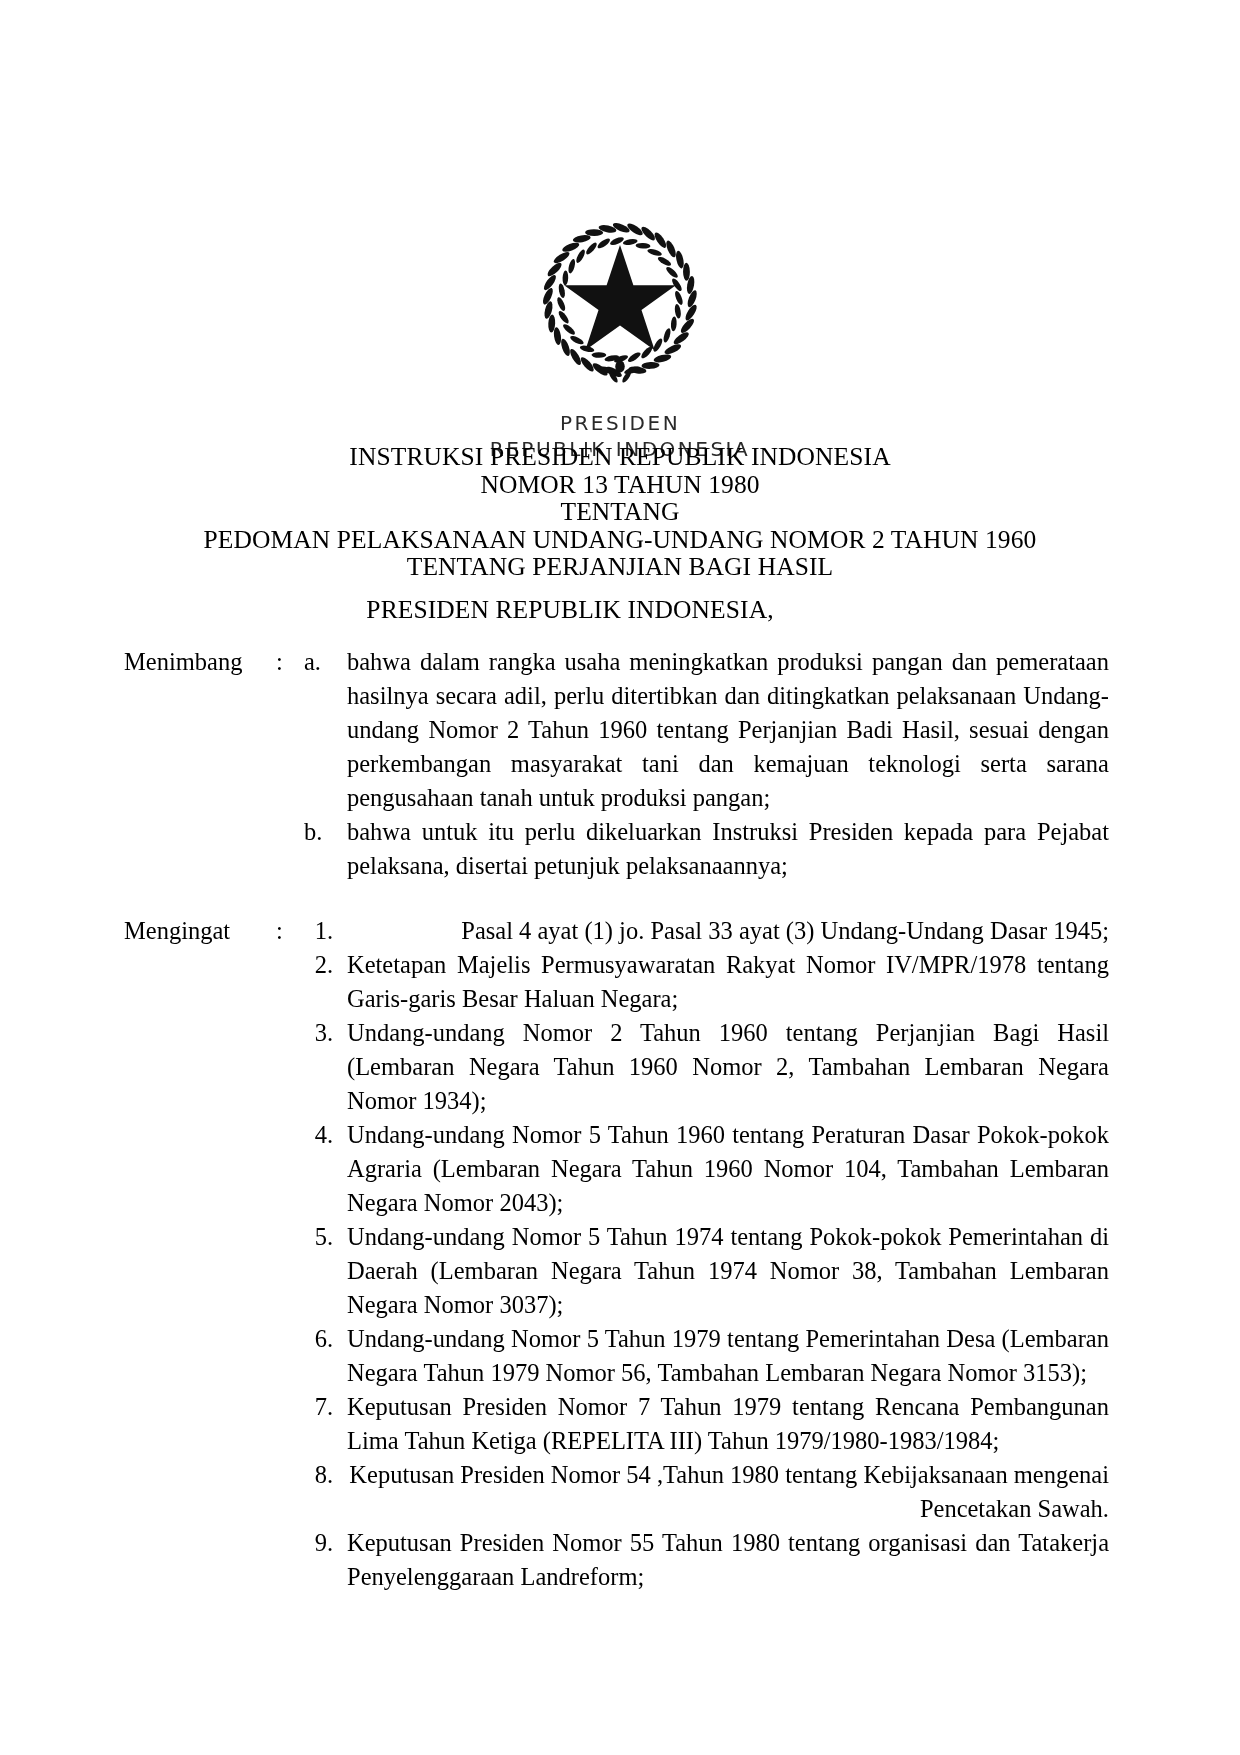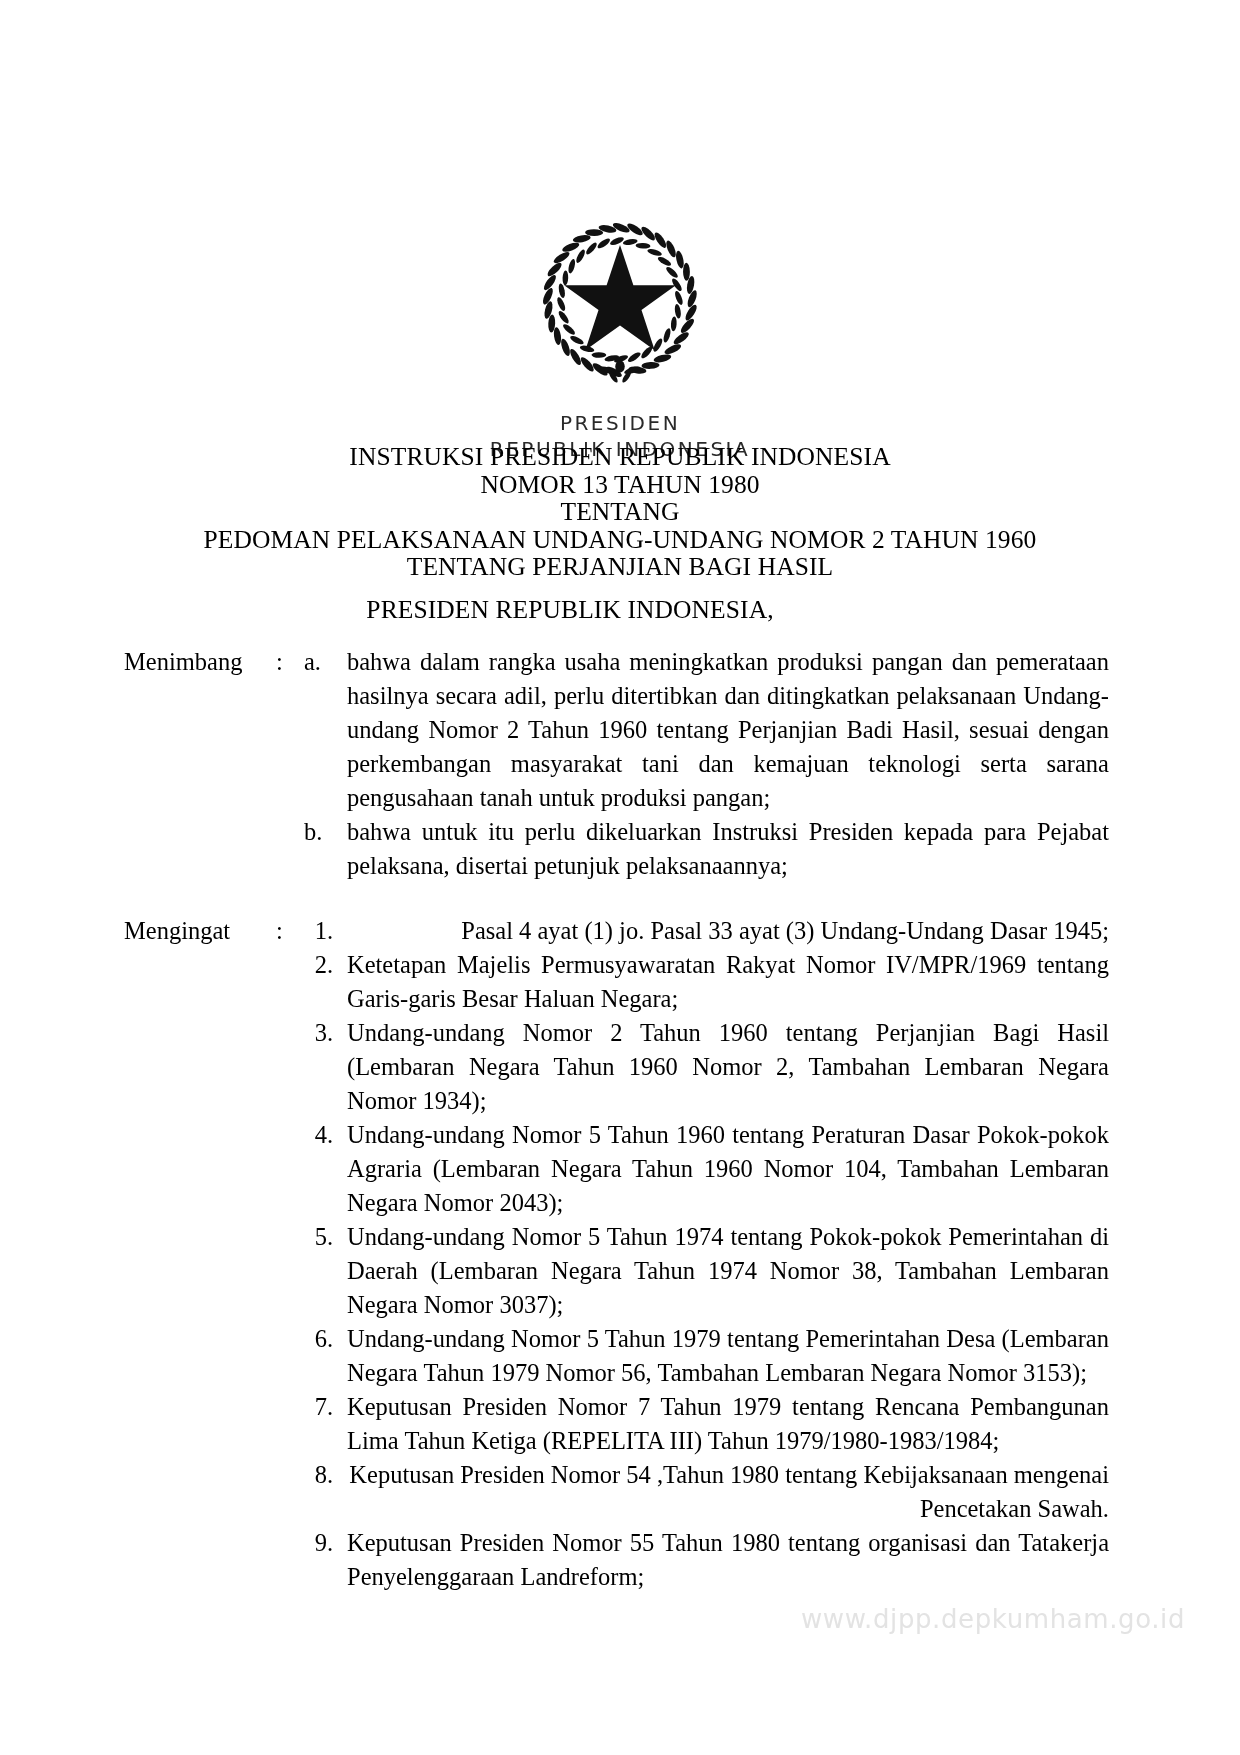--- a/index.html
+++ b/index.html
@@ -384,21 +384,21 @@
 
     <div class="clause">
       <div class="lbl">Mengingat</div>
       <div class="colon">:</div>
       <div class="marker num">1.</div>
       <div class="txt nojust">Pasal 4 ayat (1) jo. Pasal 33 ayat (3) Undang-Undang Dasar 1945;</div>
     </div>
 
     <div class="sub-row">
       <div class="marker num">2.</div>
-      <div class="txt">Ketetapan Majelis Permusyawaratan Rakyat Nomor IV/MPR/1969 tentang Garis-garis Besar Haluan Negara;</div>
+      <div class="txt">Ketetapan Majelis Permusyawaratan Rakyat Nomor IV/MPR/1978 tentang Garis-garis Besar Haluan Negara;</div>
     </div>
 
     <div class="sub-row">
       <div class="marker num">3.</div>
       <div class="txt">Undang-undang Nomor 2 Tahun 1960 tentang Perjanjian Bagi Hasil (Lembaran Negara Tahun 1960 Nomor 2, Tambahan Lembaran Negara Nomor 1934);</div>
     </div>
 
     <div class="sub-row">
       <div class="marker num">4.</div>
       <div class="txt">Undang-undang Nomor 5 Tahun 1960 tentang Peraturan Dasar Pokok-pokok Agraria (Lembaran Negara Tahun 1960 Nomor 104, Tambahan Lembaran Negara Nomor 2043);</div>
@@ -424,15 +424,14 @@
       <div class="txt nojust">Keputusan Presiden Nomor 54 ,Tahun 1980 tentang Kebijaksanaan mengenai Pencetakan Sawah.</div>
     </div>
 
     <div class="sub-row">
       <div class="marker num">9.</div>
       <div class="txt">Keputusan Presiden Nomor 55 Tahun 1980 tentang organisasi dan Tatakerja Penyelenggaraan Landreform;</div>
     </div>
 
   </div>
 
-  <div class="watermark">www.djpp.depkumham.go.id</div>
 
 </div>
 
 </body></html>

